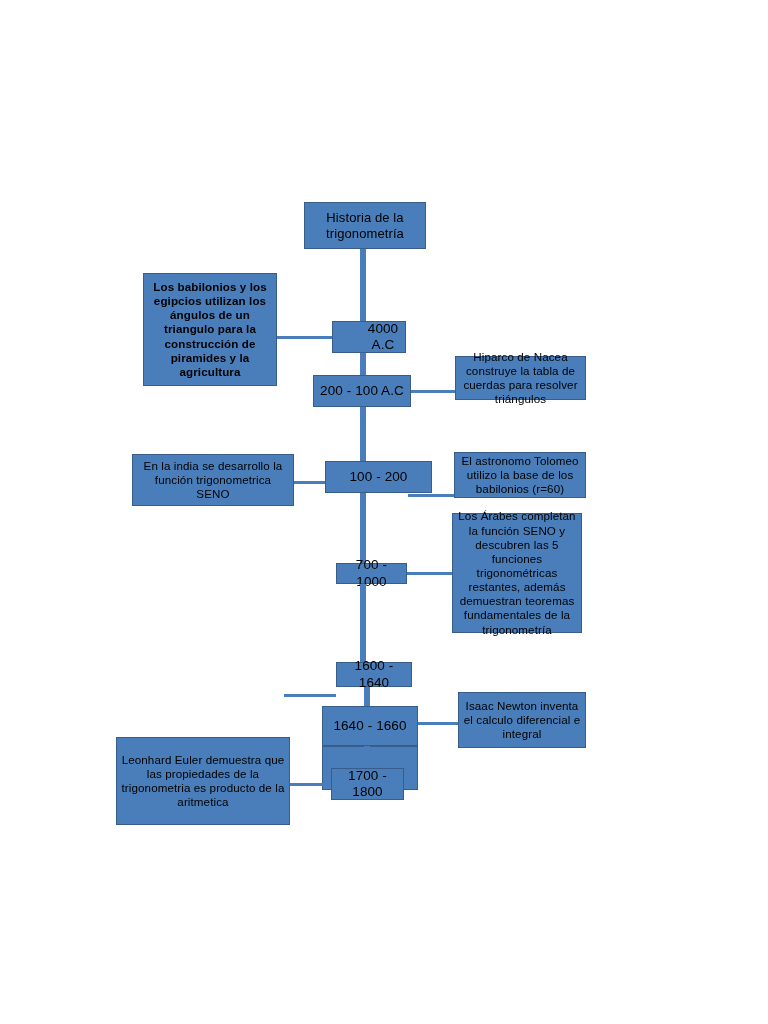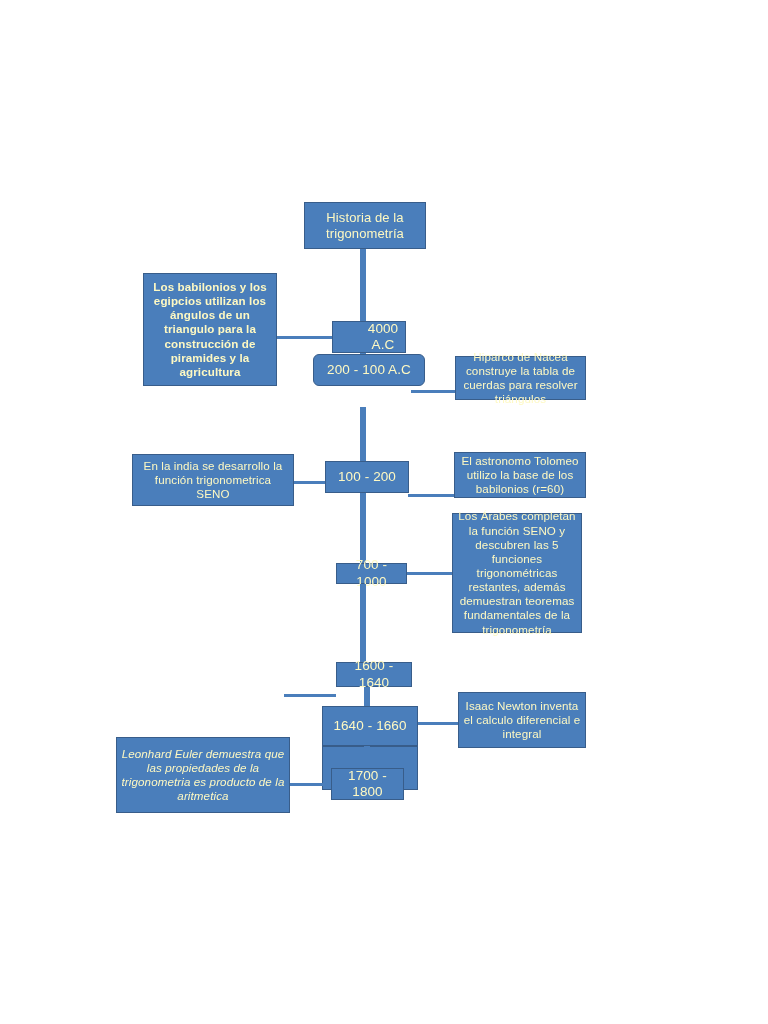--- a/index.html
+++ b/index.html
@@ -15,21 +15,21 @@
     width: 768px;
     height: 1024px;
     background: #ffffff;
     overflow: hidden;
   }
   .node {
     position: absolute;
     box-sizing: border-box;
     background: #4a7ebb;
     border: 1px solid #385d8a;
-    color: #fef9c3;
+    color: #000000;
     display: flex;
     align-items: center;
     justify-content: center;
     text-align: center;
     line-height: 1.22;
     padding: 2px 4px;
     letter-spacing: 0.1px;
   }
   .node.era {
     font-size: 13.5px;
@@ -61,29 +61,29 @@
   <div class="connector v" style="left:360px; top:249px; width:6px; height:72px;"></div>
 
   <div class="node era" style="left:332px; top:321px; width:74px; height:32px;padding-left:32px;">4000 A.C</div>
 
   <div class="node note" style="left:143px; top:273px; width:134px; height:113px;font-weight:bold;">Los babilonios y los egipcios utilizan los ángulos de  un triangulo para la construcción de piramides y la agricultura</div>
 
   <div class="connector h" style="left:277px; top:336px; width:55px;"></div>
 
   <div class="connector v" style="left:360px; top:353px; width:6px; height:22px;"></div>
 
-  <div class="node era" style="left:313px; top:354px; width:112px; height:32px;border-radius:6px;">200 - 100 A.C</div>
+  <div class="node era" style="left:313px; top:375px; width:98px; height:32px;">200 - 100 A.C</div>
 
   <div class="node note" style="left:455px; top:356px; width:131px; height:44px;">Hiparco de Nacea construye la tabla de cuerdas para resolver triángulos</div>
 
   <div class="connector h" style="left:411px; top:390px; width:44px;"></div>
 
   <div class="connector v" style="left:360px; top:407px; width:6px; height:54px;"></div>
 
-  <div class="node era" style="left:325px; top:461px; width:84px; height:32px;">100 - 200</div>
+  <div class="node era" style="left:325px; top:461px; width:107px; height:32px;">100 - 200</div>
 
   <div class="node note" style="left:132px; top:454px; width:162px; height:52px;">En la india se desarrollo la función trigonometrica SENO</div>
 
   <div class="connector h" style="left:294px; top:481px; width:31px;"></div>
 
   <div class="node note" style="left:454px; top:452px; width:132px; height:46px;">El astronomo Tolomeo utilizo la base de los babilonios (r=60)</div>
 
   <div class="connector h" style="left:408px; top:494px; width:46px;"></div>
 
   <div class="connector v" style="left:360px; top:493px; width:6px; height:75px;"></div>
@@ -108,17 +108,17 @@
   <div class="node era" style="left:322px; top:706px; width:96px; height:40px;">1640 - 1660</div>
 
   <div class="node note" style="left:458px; top:692px; width:128px; height:56px;text-align:center;">Isaac Newton inventa el calculo diferencial e integral</div>
 
   <div class="connector h" style="left:418px; top:722px; width:40px;"></div>
 
   <div class="connector v" style="left:364px; top:746px; width:6px; height:22px;"></div>
 
   <div class="node era" style="left:331px; top:768px; width:73px; height:32px;">1700 - 1800</div>
 
-  <div class="node note" style="left:116px; top:737px; width:174px; height:76px;font-style:italic;">Leonhard Euler demuestra que las propiedades de la trigonometria es producto de la aritmetica</div>
+  <div class="node note" style="left:116px; top:737px; width:174px; height:88px;">Leonhard Euler demuestra que las propiedades de la trigonometria es producto de la aritmetica</div>
 
   <div class="connector h" style="left:290px; top:783px; width:41px;"></div>
 
 </div>
 
 </body></html>

